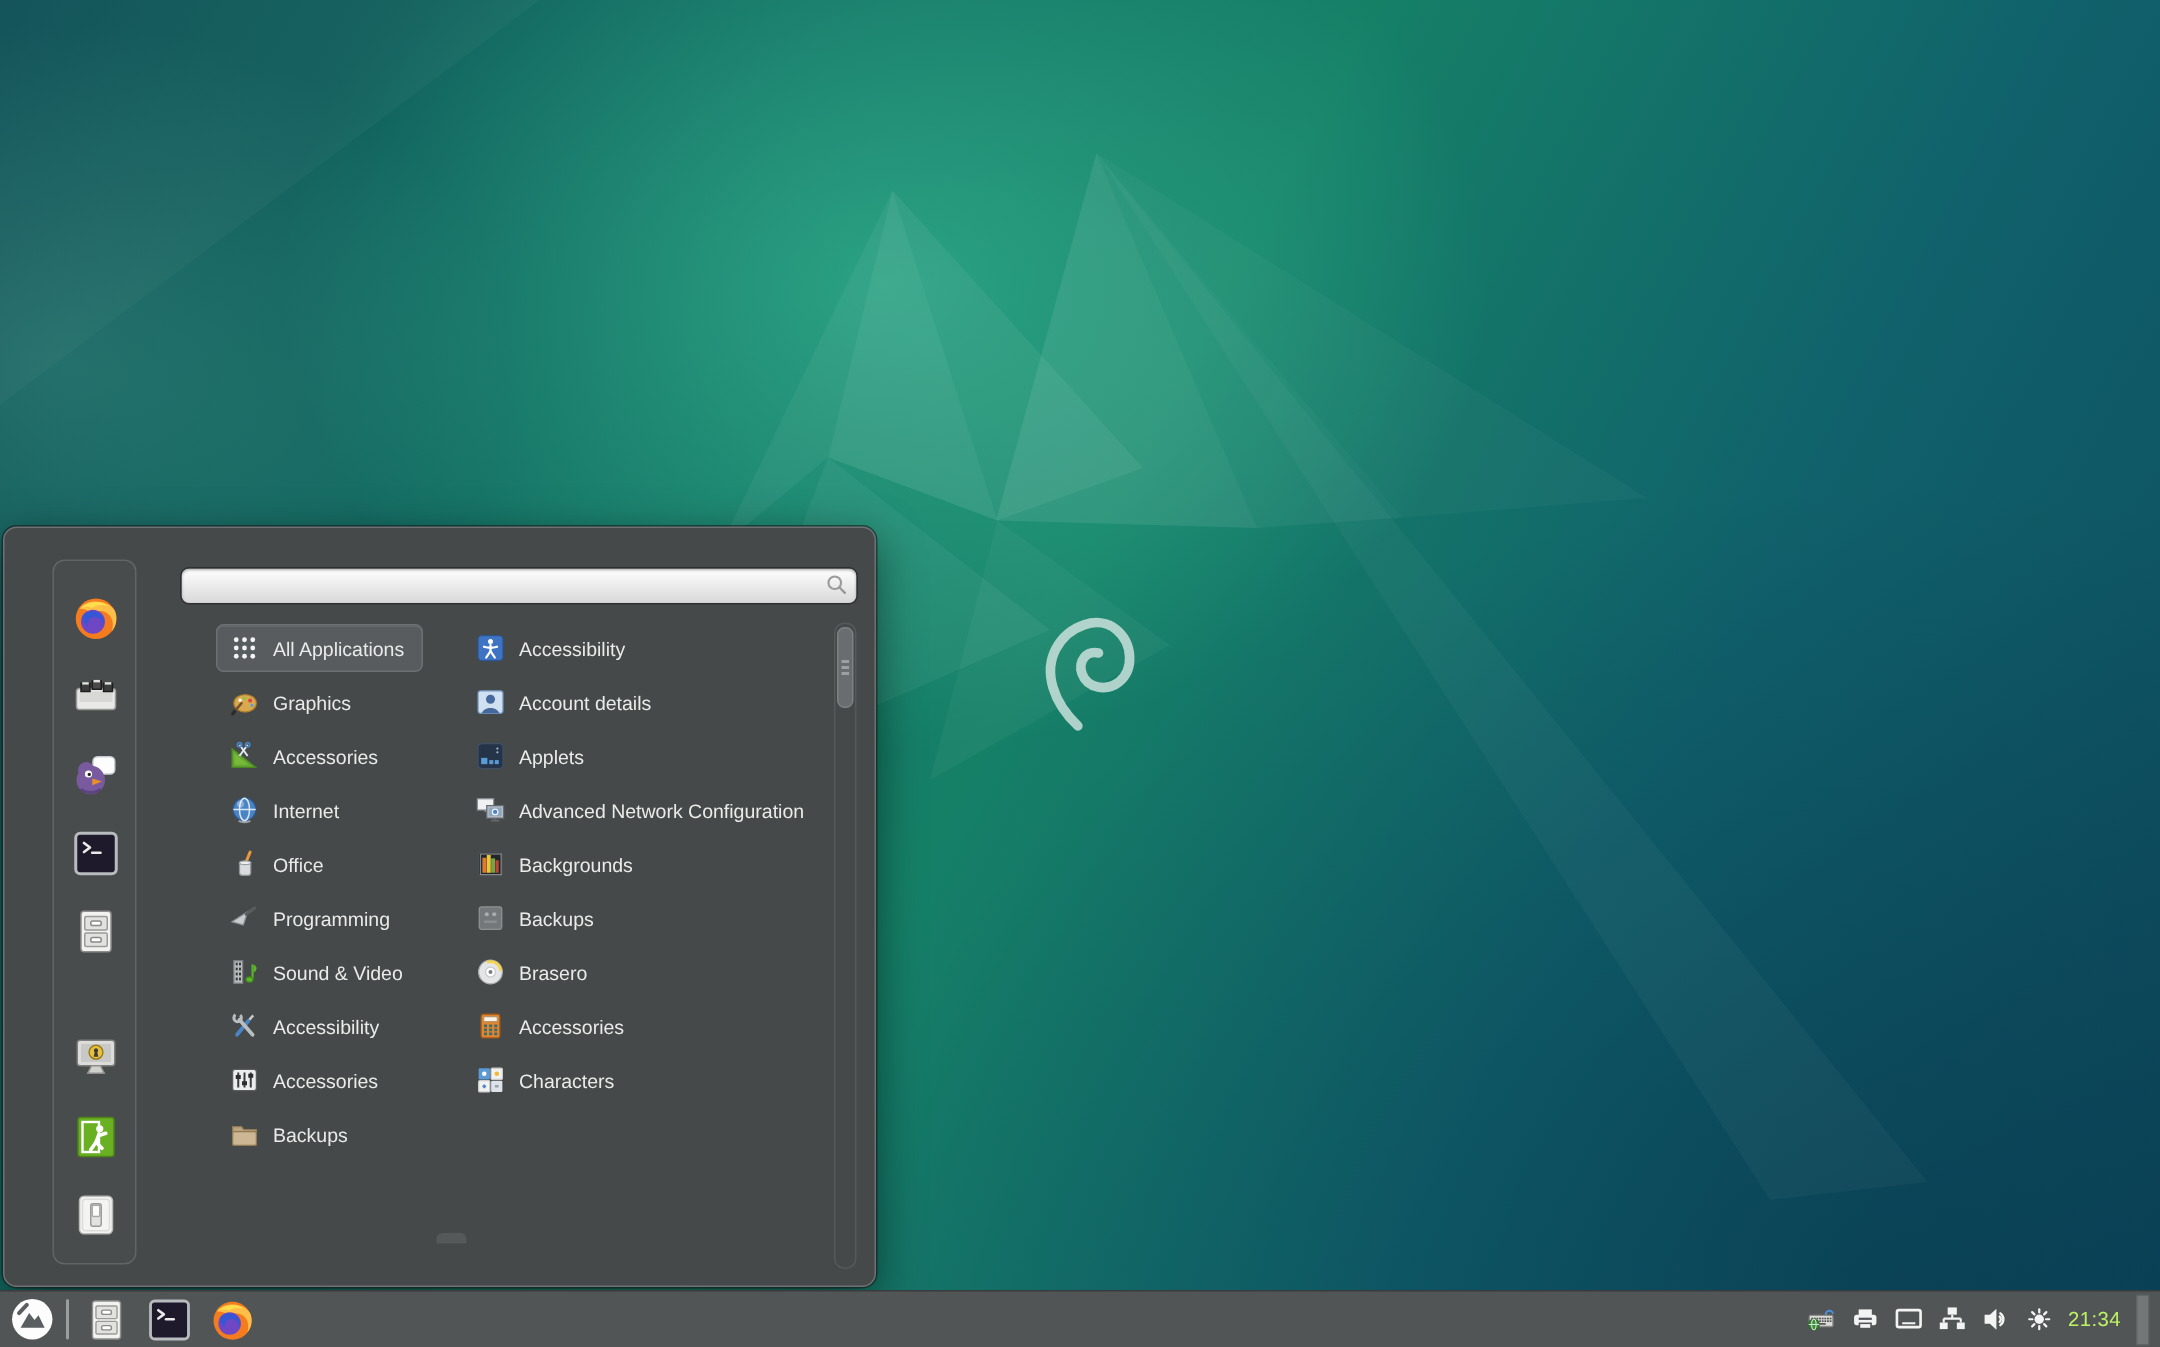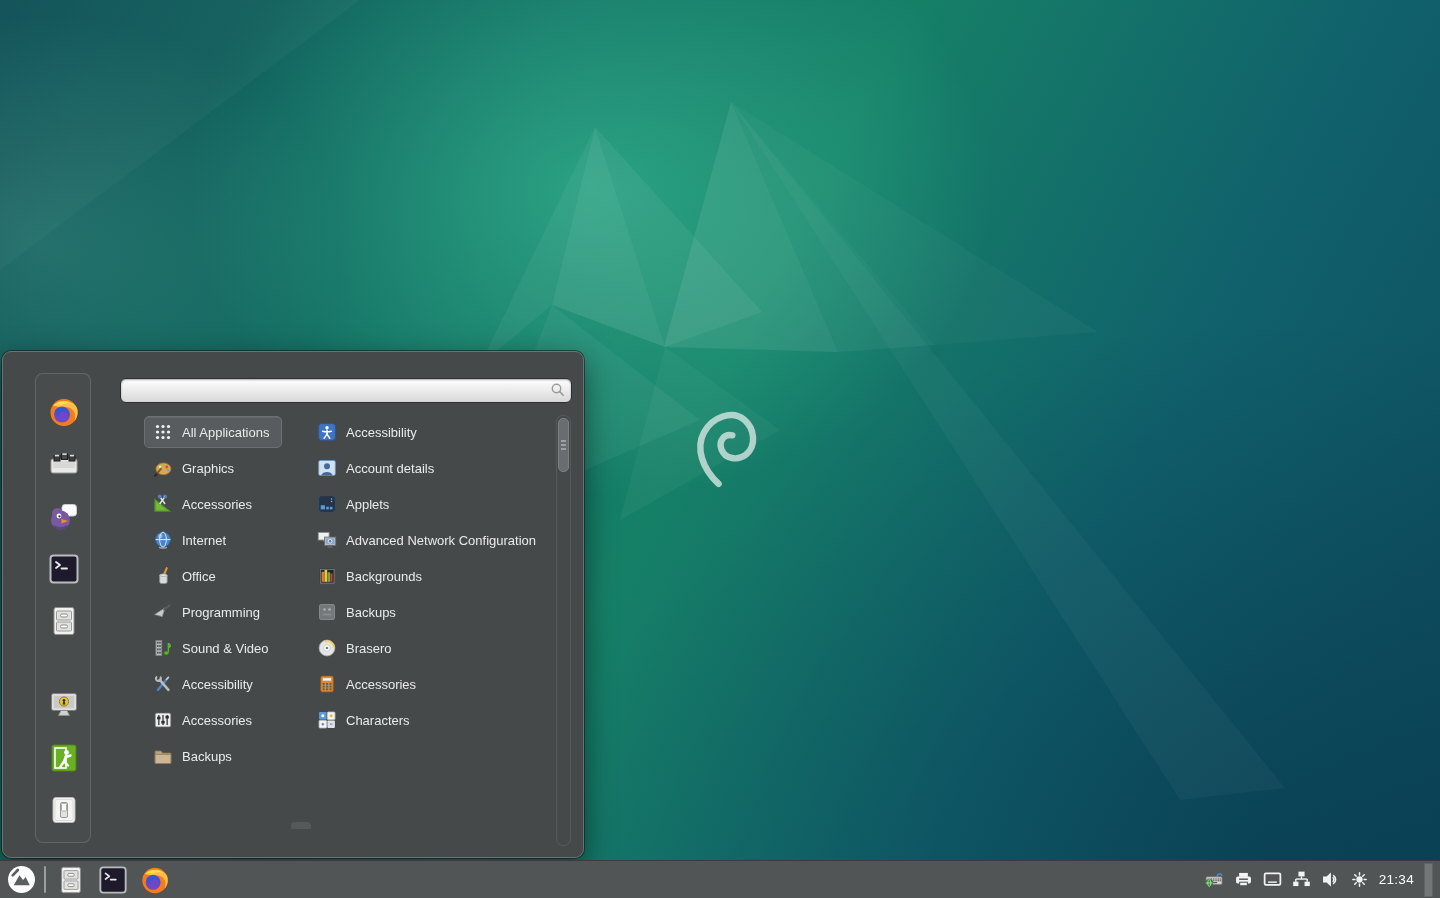--- a/index.html
+++ b/index.html
@@ -80,21 +80,21 @@
   .menu-btn{all:unset;width:34px;height:34px;display:flex;align-items:center;justify-content:center;cursor:pointer;}
   .menu-btn .icon{width:29px;height:29px;}
   .sep{width:2px;height:27px;background:#9b9d9e;border-radius:1px;margin:0 10px 0 6px;}
   .launchers{display:flex;align-items:center;gap:12px;}
   .launcher{width:30px;height:30px;cursor:pointer;}
   .launcher .icon{width:30px;height:30px;}
   .spacer{flex:1;}
   .tray{display:flex;align-items:center;gap:8px;}
   .tray-item{width:21px;height:21px;cursor:pointer;}
   .tray-item .icon{width:21px;height:21px;}
-  .clock{color:#ffffff;font-size:13.5px;margin:0 10px 0 9px;cursor:default;letter-spacing:.3px;}
+  .clock{color:#bef264;font-size:13.5px;margin:0 10px 0 9px;cursor:default;letter-spacing:.3px;}
   .show-desktop{width:9px;height:34px;background:#747778;border:1px solid #616465;border-radius:1px;margin-right:3px;cursor:pointer;}
 </style>
 </head>
 <body>
 
 <div class="desktop">
 
   <div class="wallpaper">
     <svg class="poly" width="1440" height="898" viewBox="0 0 1440 898">
       <polygon points="0,0 360,0 0,270" fill="#ffffff" opacity="0.03"></polygon>

